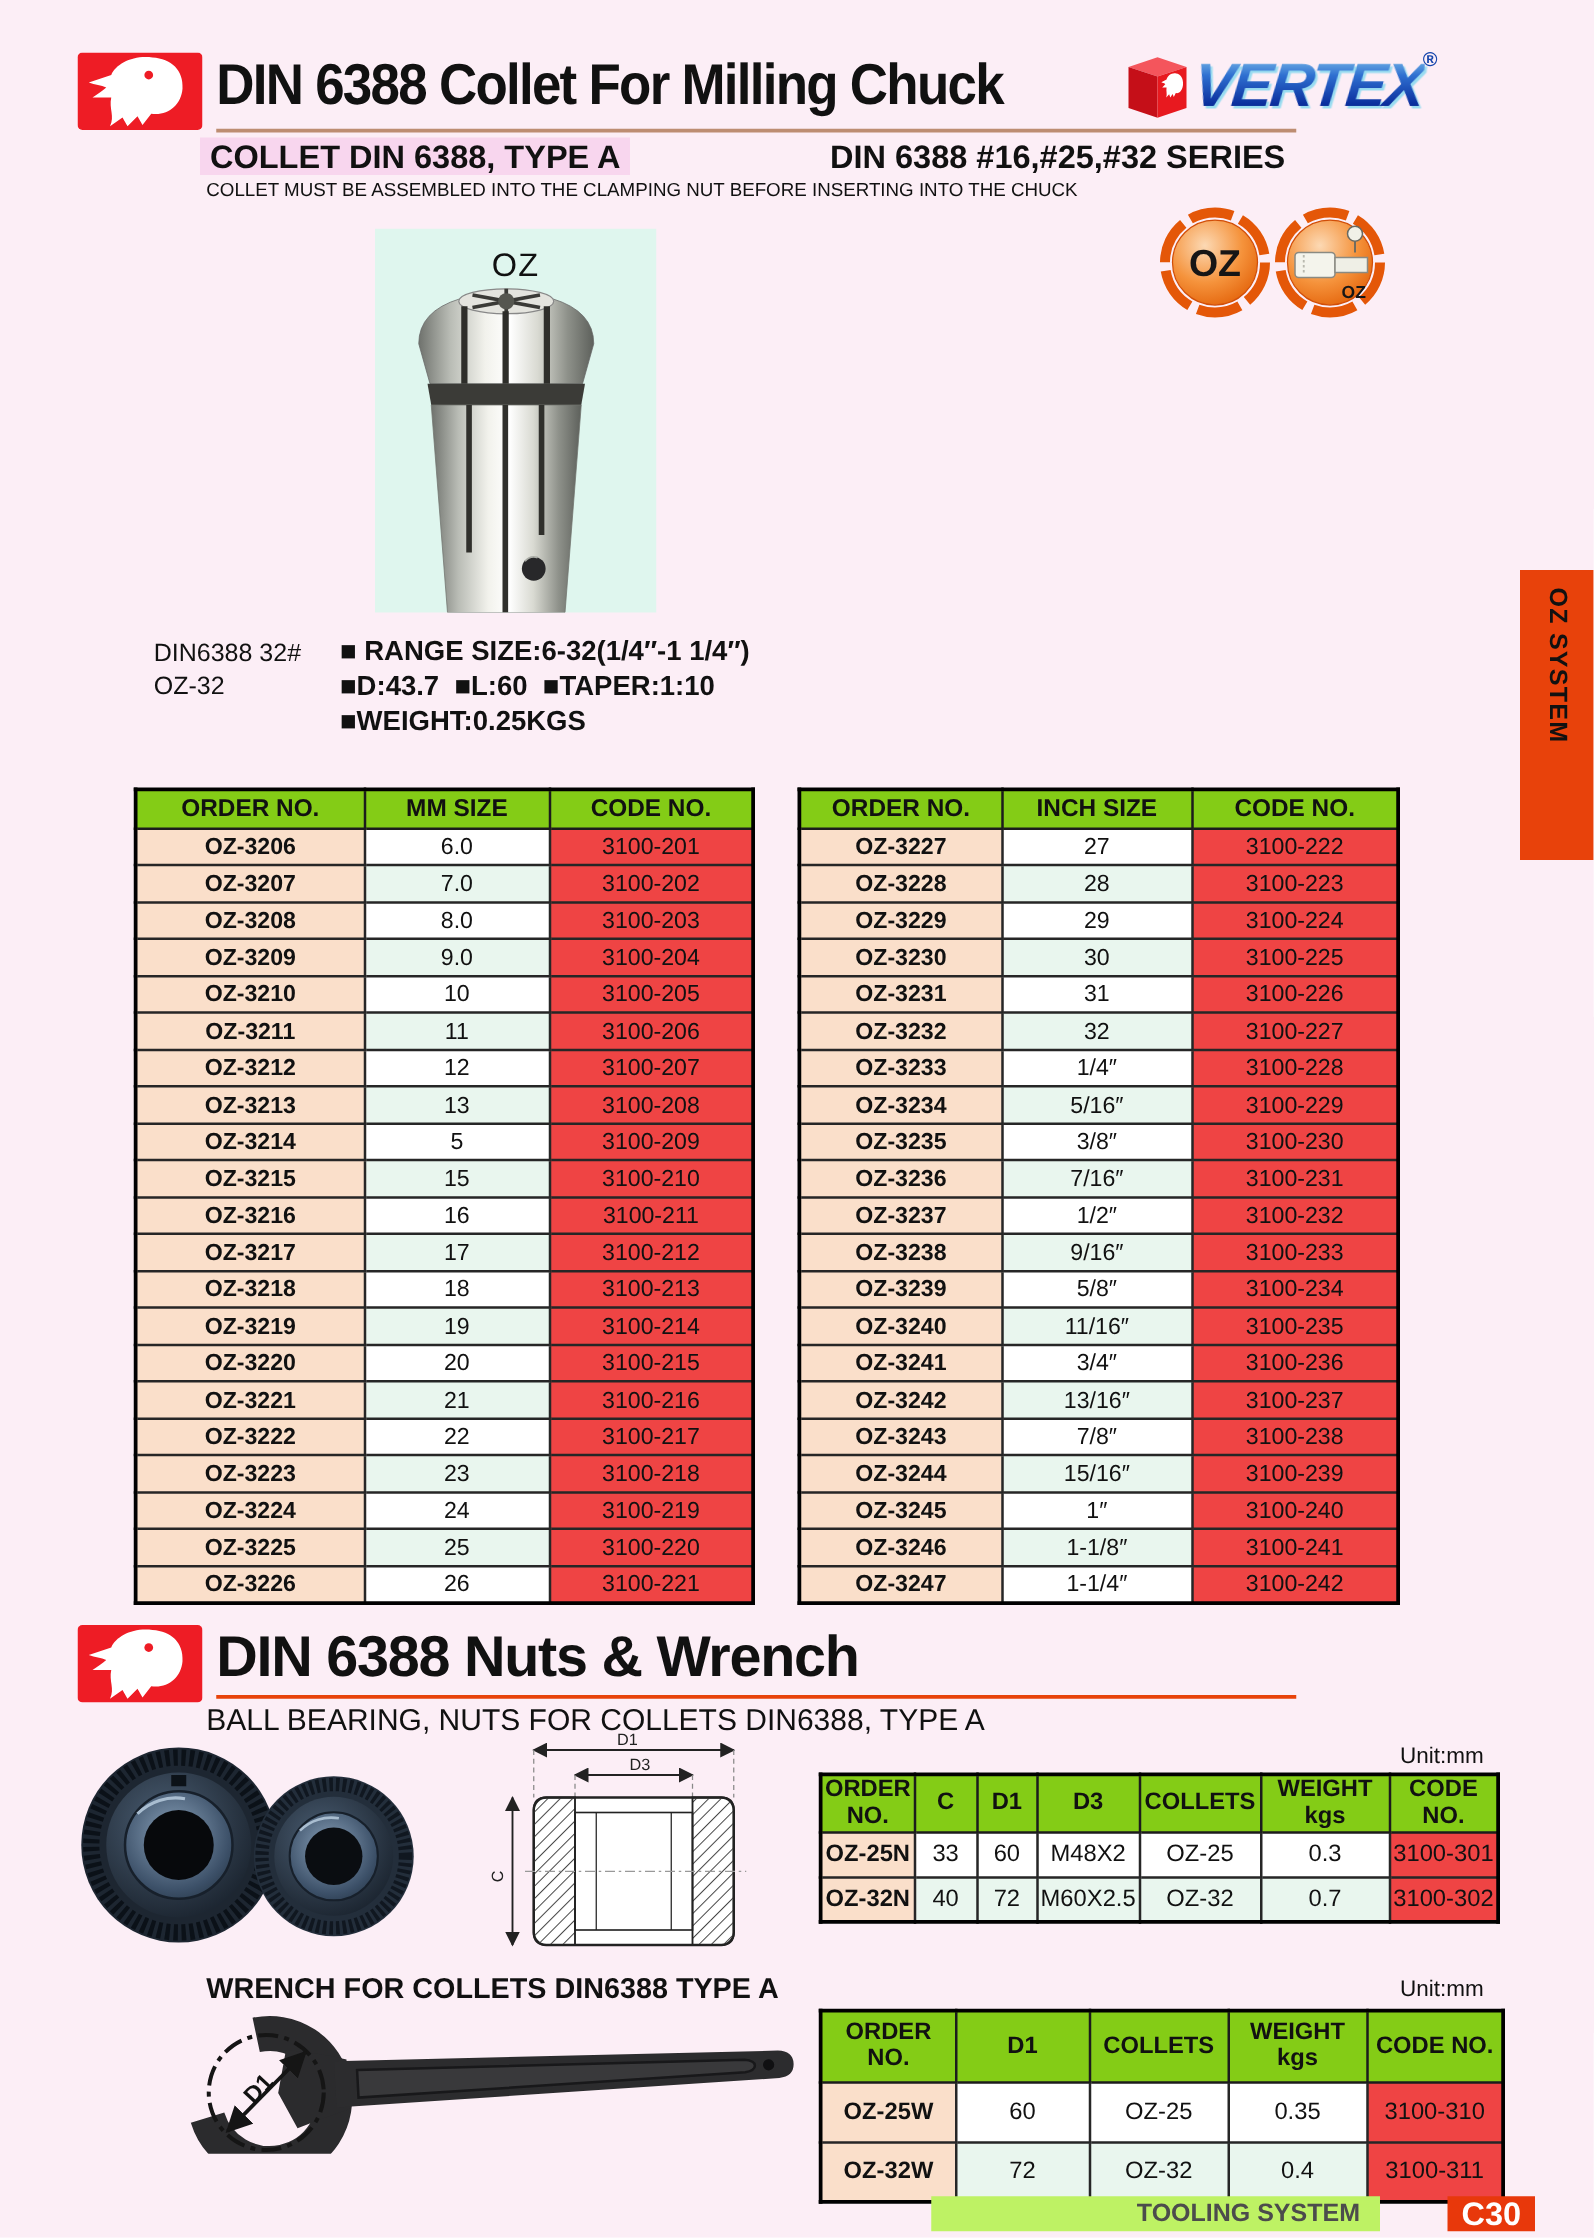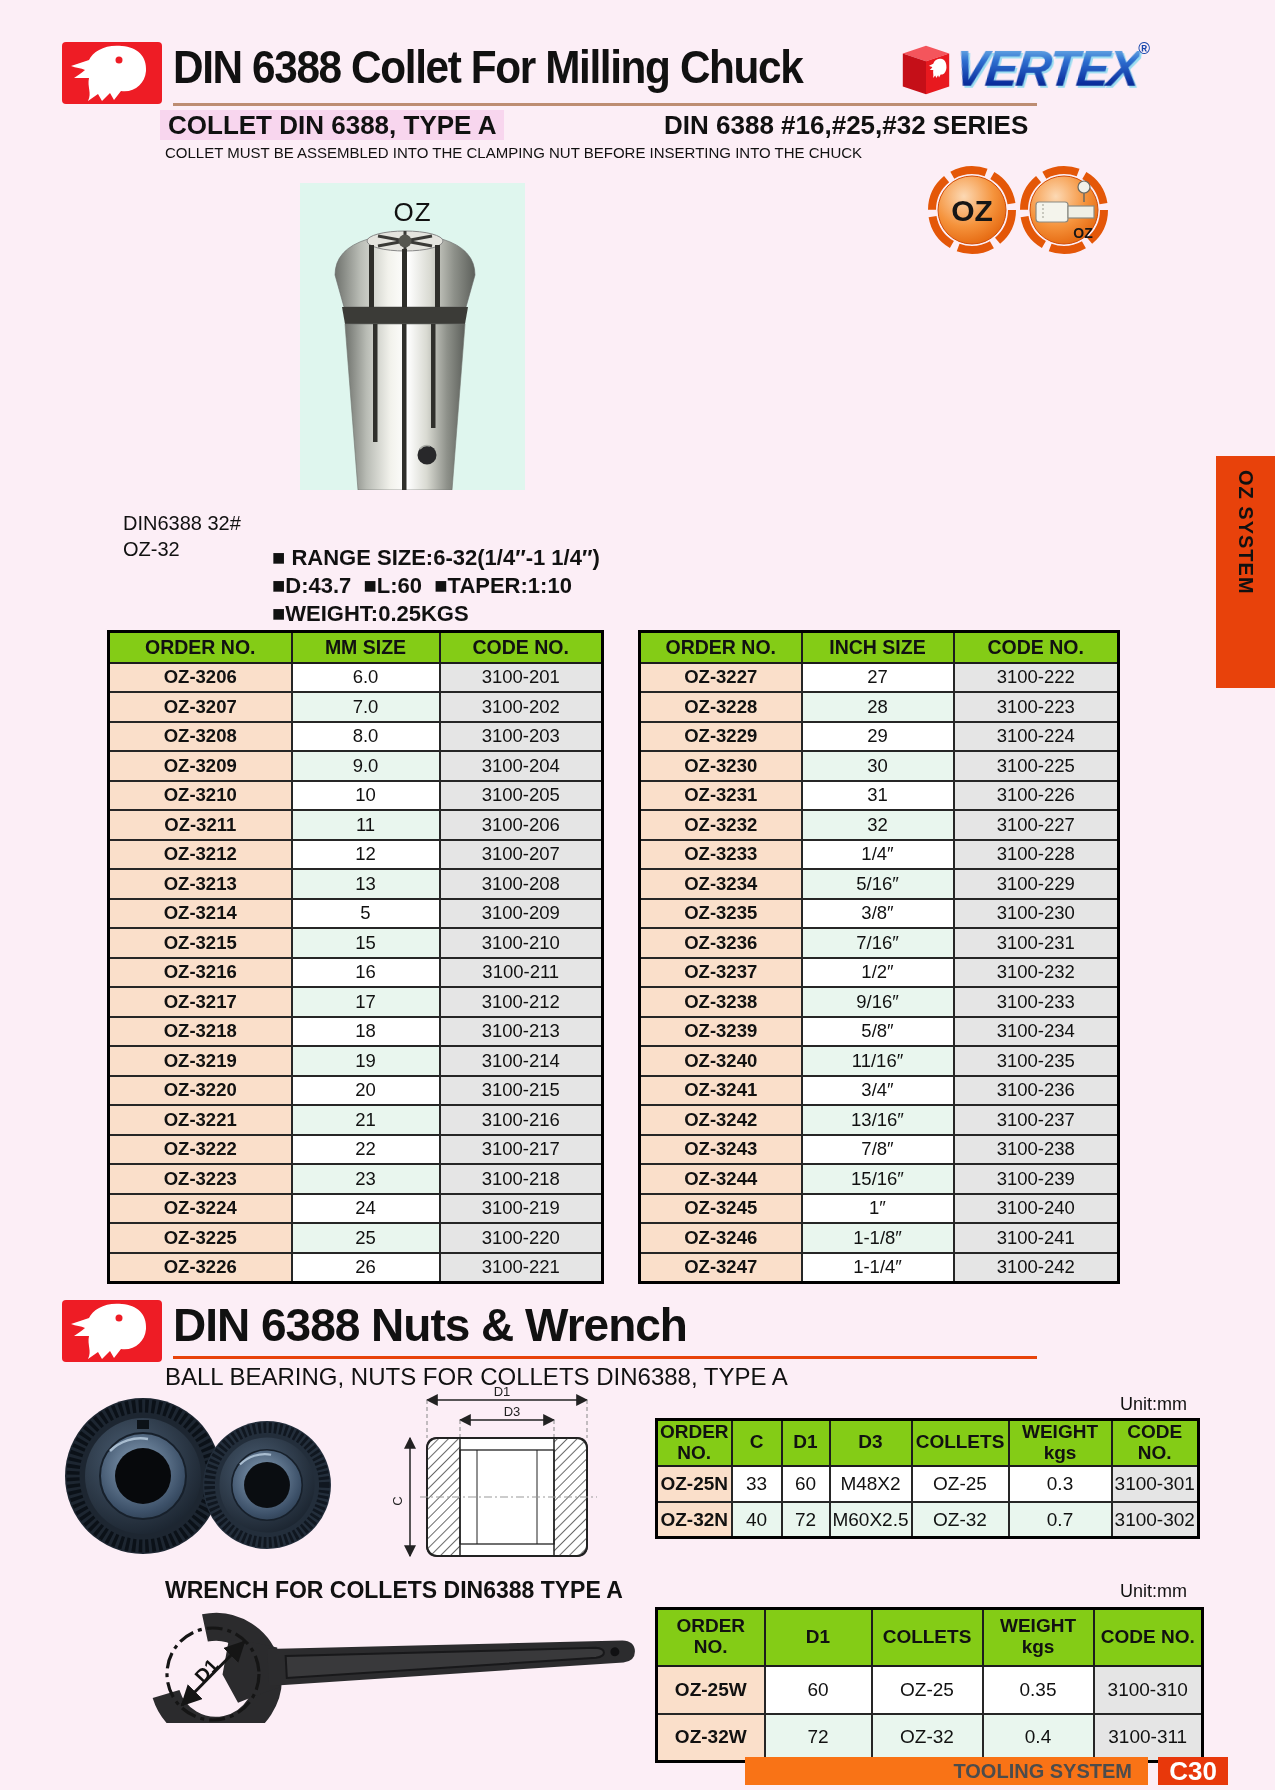--- a/index.html
+++ b/index.html
@@ -45,32 +45,32 @@
     text-align:center;
   }
   .sidebar span {
     writing-mode:vertical-rl; font-size:20px; font-weight:bold; color:#111;
     margin-top:14px; letter-spacing:1px; display:inline-block;
   }
 
   
   .model1 { position:absolute; left:123px; top:512px; font-size:20px; }
   .model2 { position:absolute; left:123px; top:538px; font-size:20px; }
-  .spec   { position:absolute; left:272px; font-size:22px; font-weight:bold; white-space:pre-wrap;margin-top:37px; }
+  .spec   { position:absolute; left:272px; font-size:22px; font-weight:bold; white-space:pre-wrap; }
   .sp1 { top:508px; } .sp2 { top:536px; } .sp3 { top:564px; }
 
   
   .ctable { position:absolute; border-collapse:collapse; table-layout:fixed; background:#fff; border:3px solid #000; }
   .ctable th {
     background:#84cc16; border:2px solid #1c1c1c; font-size:19.5px; font-weight:bold;
     white-space:pre-line; line-height:1.1; padding:1px 0; color:#111;
   }
   .ctable td { border:2px solid #262626; text-align:center; padding:0; font-size:18.5px; }
   .ctable td:first-child { font-weight:bold; background:#fadfca; }
-  .ctable td:last-child  { background:#e5e5e5; }
+  .ctable td:last-child  { background:#ef4444; }
   .ctable tr.even td.mid { background:#ffffff; }
   .ctable tr.odd  td.mid { background:#e9f6ee; }
 
   .tbl-mm   { left:107px; top:630px; width:494px; }
   .tbl-inch { left:638px; top:630px; width:479px; }
   .tbl-mm thead tr, .tbl-inch thead tr { height:31px; }
   .tbl-mm tbody tr, .tbl-inch tbody tr { height:29.5px; }
 
   .tbl-nuts { left:655px; top:1418px; width:542px; }
   .tbl-nuts thead tr { height:44px; }
@@ -91,21 +91,21 @@
   .sub1 { position:absolute; left:165px; top:1363px; font-size:24px; font-weight:normal; }
   .sub2 { position:absolute; left:165px; top:1577px; font-size:23px; font-weight:bold; }
   .unit { position:absolute; font-size:18px; color:#111; }
   .u1 { left:1120px; top:1394px; } .u2 { left:1120px; top:1581px; }
   .nuts-photo { position:absolute; left:55px;  top:1388px; width:290px; height:178px; }
   .nut-diagram{ position:absolute; left:352px; top:1386px; width:300px; height:182px; }
   .wrench-svg { position:absolute; left:118px; top:1598px; width:530px; height:125px; }
 
   
   .foot-bar {
-    position:absolute; left:745px; top:1757px; width:403px; height:28px; background:#f97316;
+    position:absolute; left:745px; top:1757px; width:359px; height:28px; background:#bef264;
     font-size:20px; font-weight:bold; color:#4c4c4c; text-align:right; line-height:28px;
     padding-right:16px; box-sizing:border-box;
   }
   .foot-box {
     position:absolute; left:1158px; top:1757px; width:70px; height:28px; background:#e8380b;
     color:#fff; font-size:26px; font-weight:bold; text-align:center; line-height:28px;
   }
 </style>
 </head>
 <body>

